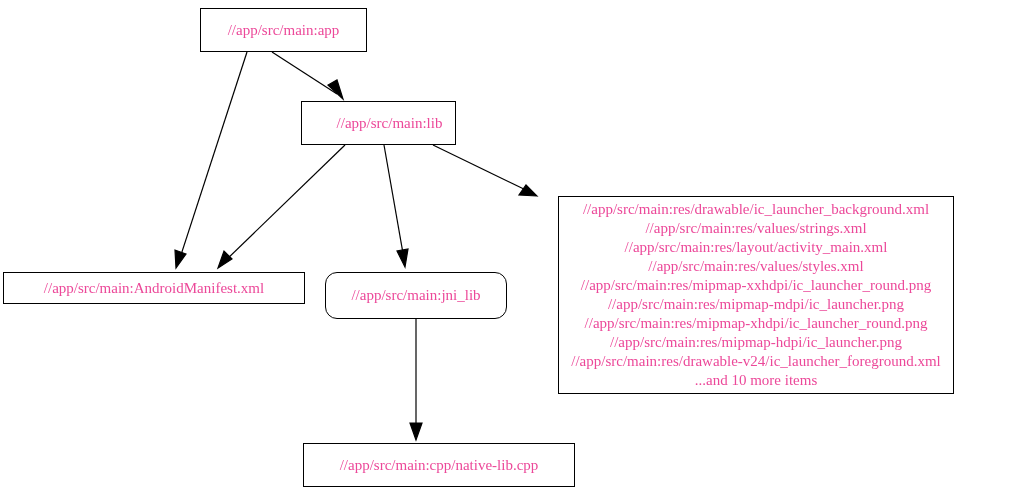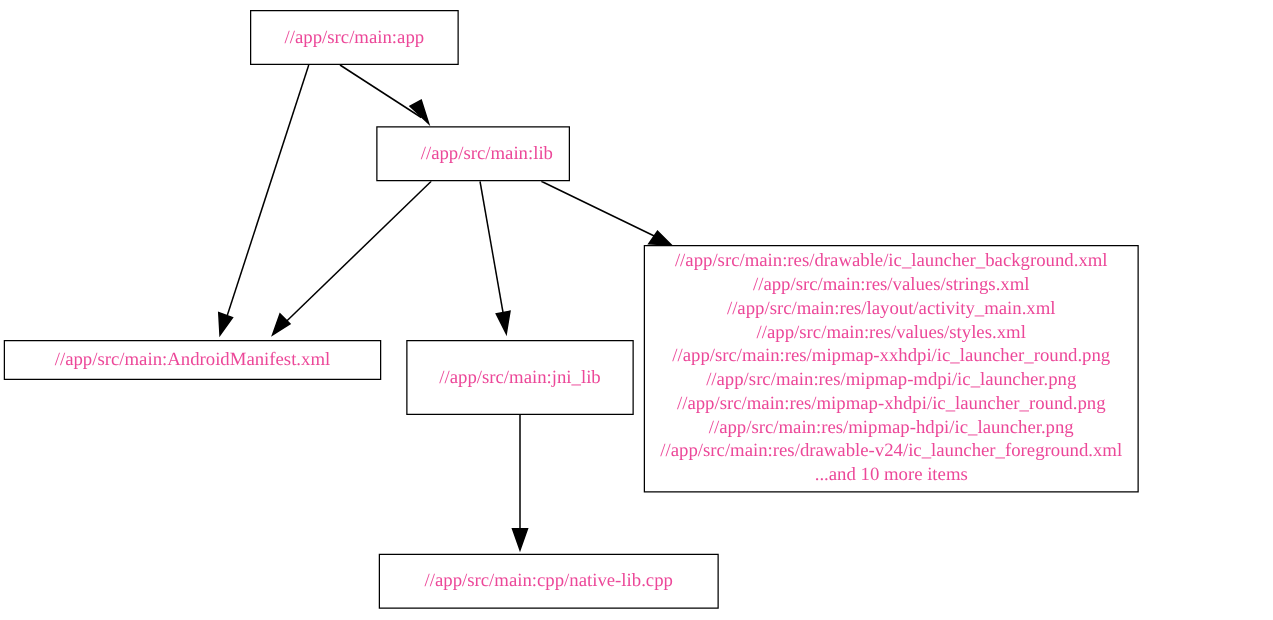--- a/index.html
+++ b/index.html
@@ -82,29 +82,29 @@
   </div>
 
   <div class="node" style="left:301px; top:101px; width:155px; height:44px;padding-left:22px;">
     <span>//app/src/main:lib</span>
   </div>
 
   <div class="node" style="left:3px; top:272px; width:302px; height:32px;">
     <span>//app/src/main:AndroidManifest.xml</span>
   </div>
 
-  <div class="node" style="left:325px; top:272px; width:182px; height:60px;">
+  <div class="node" style="left:325px; top:272px; width:182px; height:47px;border-radius:12px;">
     <span>//app/src/main:jni_lib</span>
   </div>
 
   <div class="node" style="left:279px; top:443px; width:272px; height:44px;margin-left:24px;">
     <span>//app/src/main:cpp/native-lib.cpp</span>
   </div>
 
-  <div class="node node-multiline" style="left:515px; top:196px; width:396px; height:198px;">
+  <div class="node node-multiline" style="left:558px; top:196px; width:396px; height:198px;">
     <span class="multi-text">//app/src/main:res/drawable/ic_launcher_background.xml
 //app/src/main:res/values/strings.xml
 //app/src/main:res/layout/activity_main.xml
 //app/src/main:res/values/styles.xml
 //app/src/main:res/mipmap-xxhdpi/ic_launcher_round.png
 //app/src/main:res/mipmap-mdpi/ic_launcher.png
 //app/src/main:res/mipmap-xhdpi/ic_launcher_round.png
 //app/src/main:res/mipmap-hdpi/ic_launcher.png
 //app/src/main:res/drawable-v24/ic_launcher_foreground.xml
 ...and 10 more items</span>

